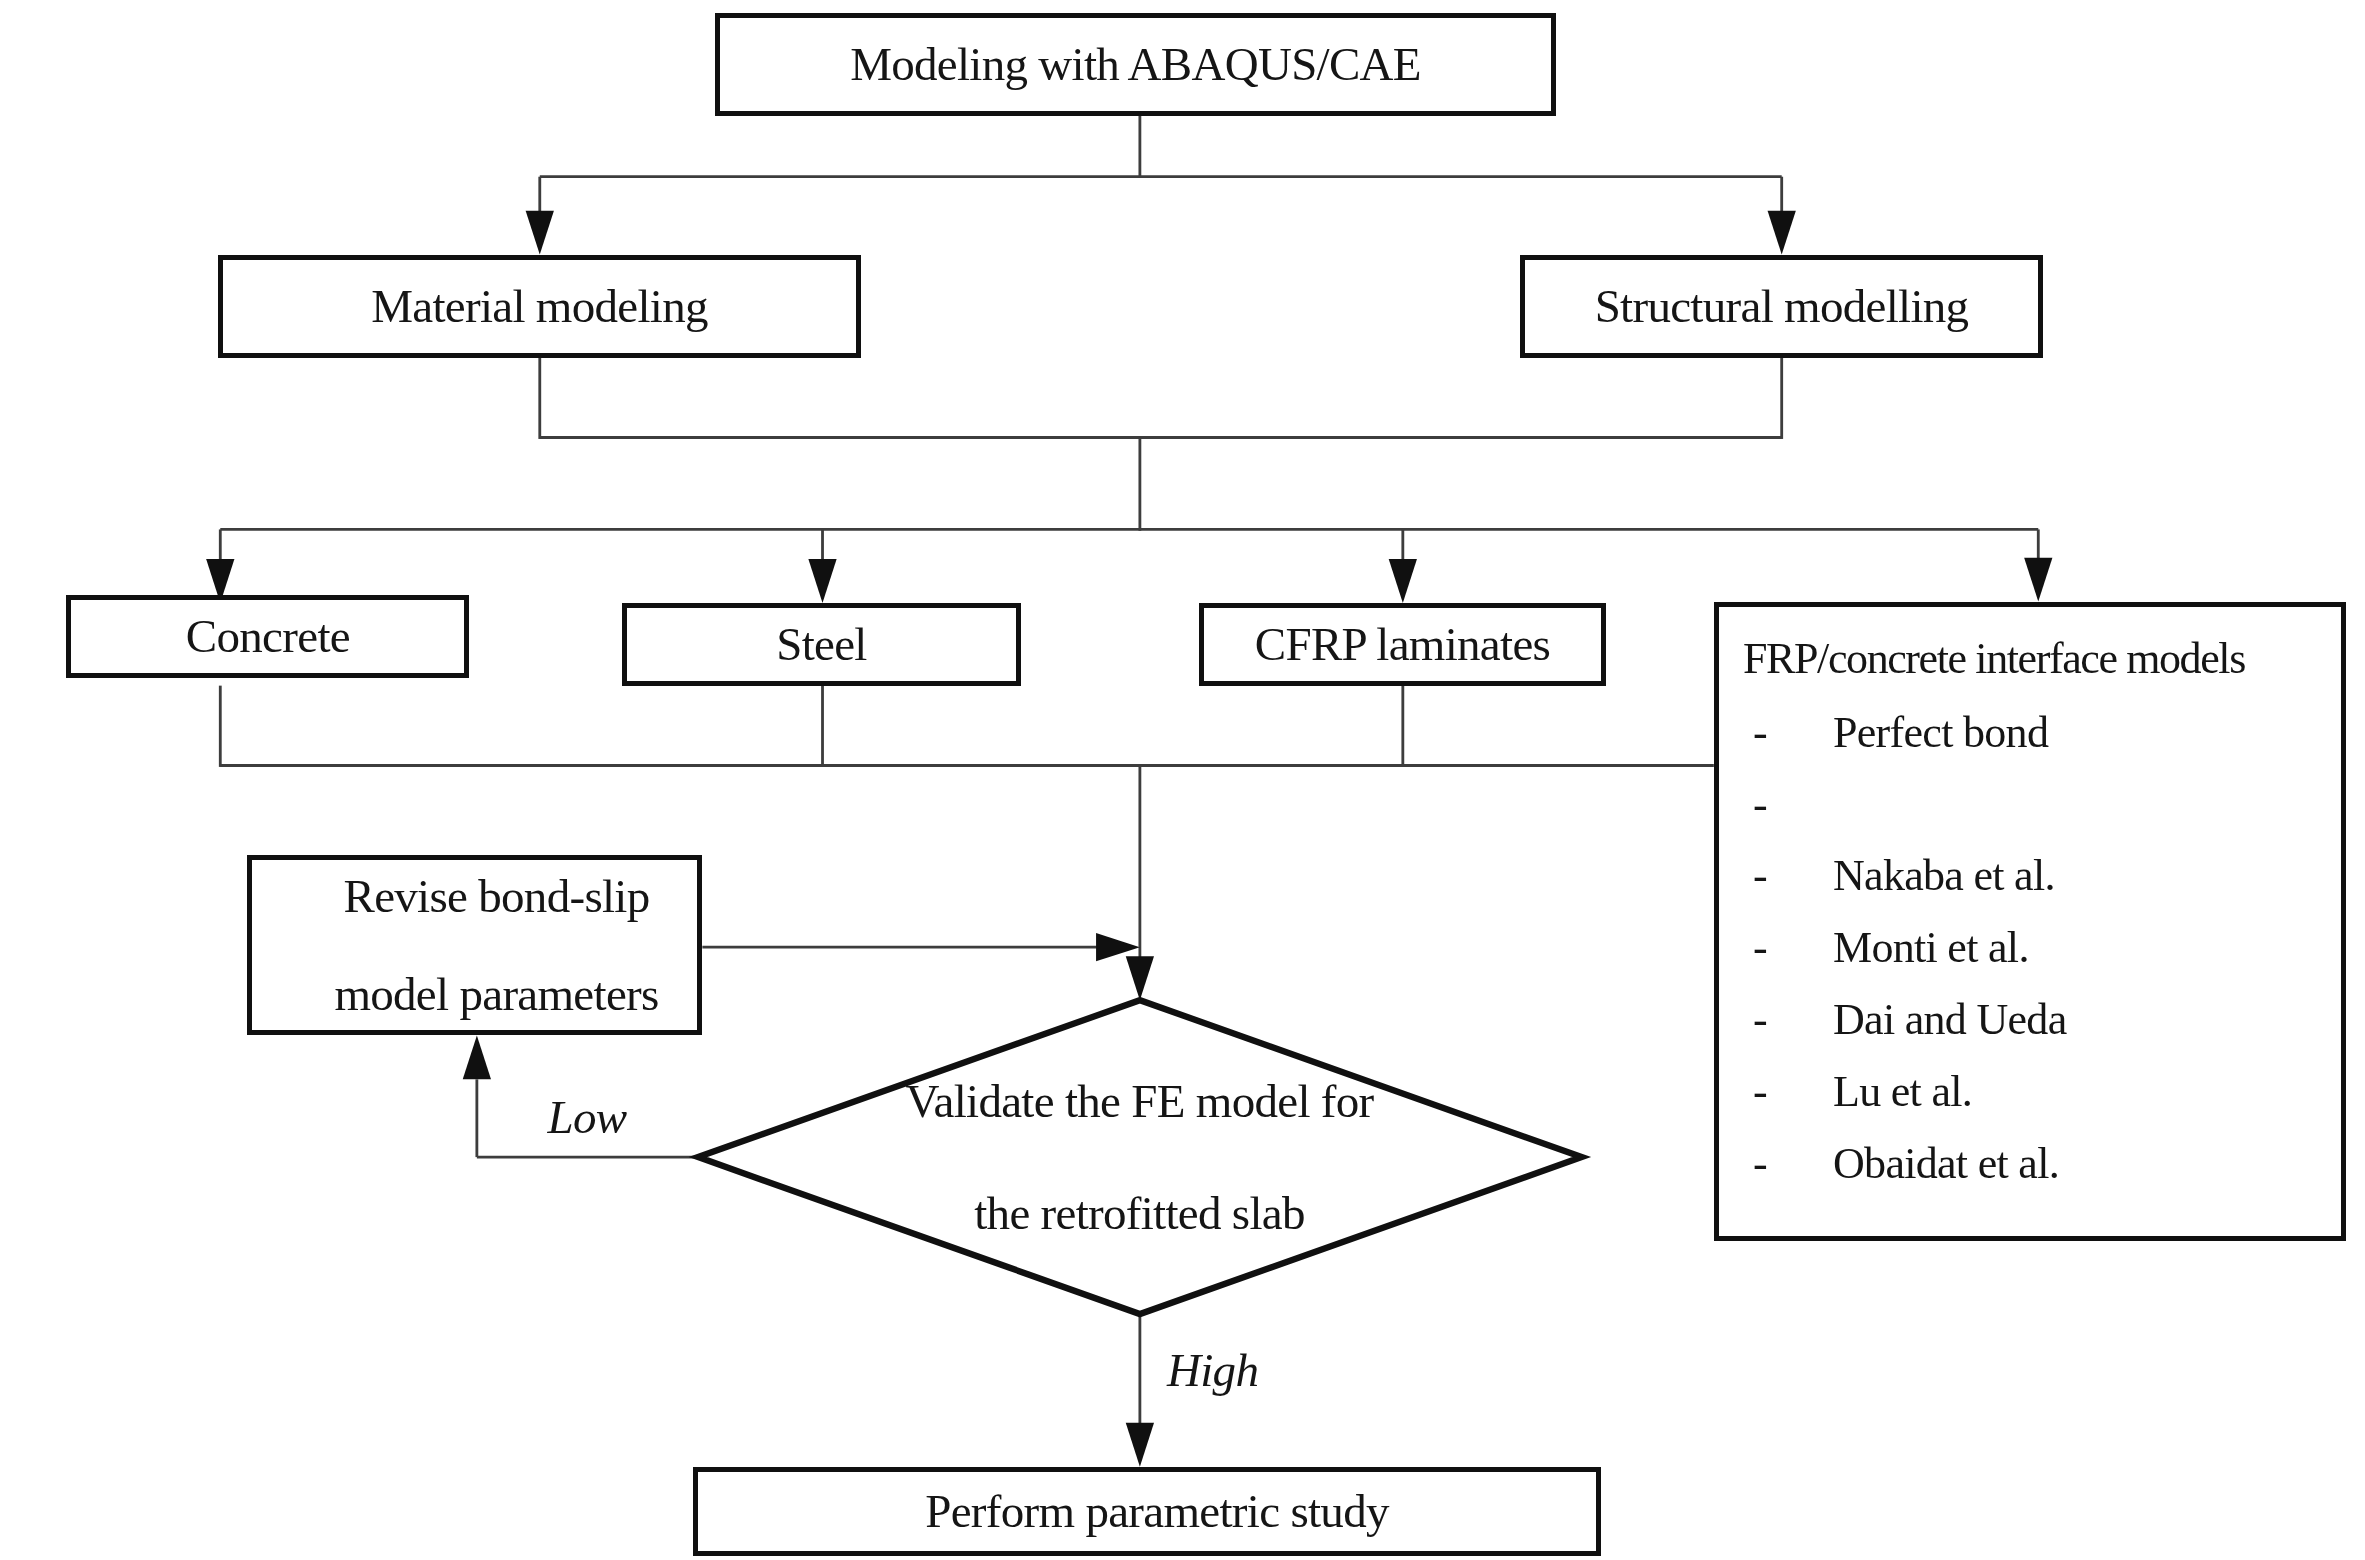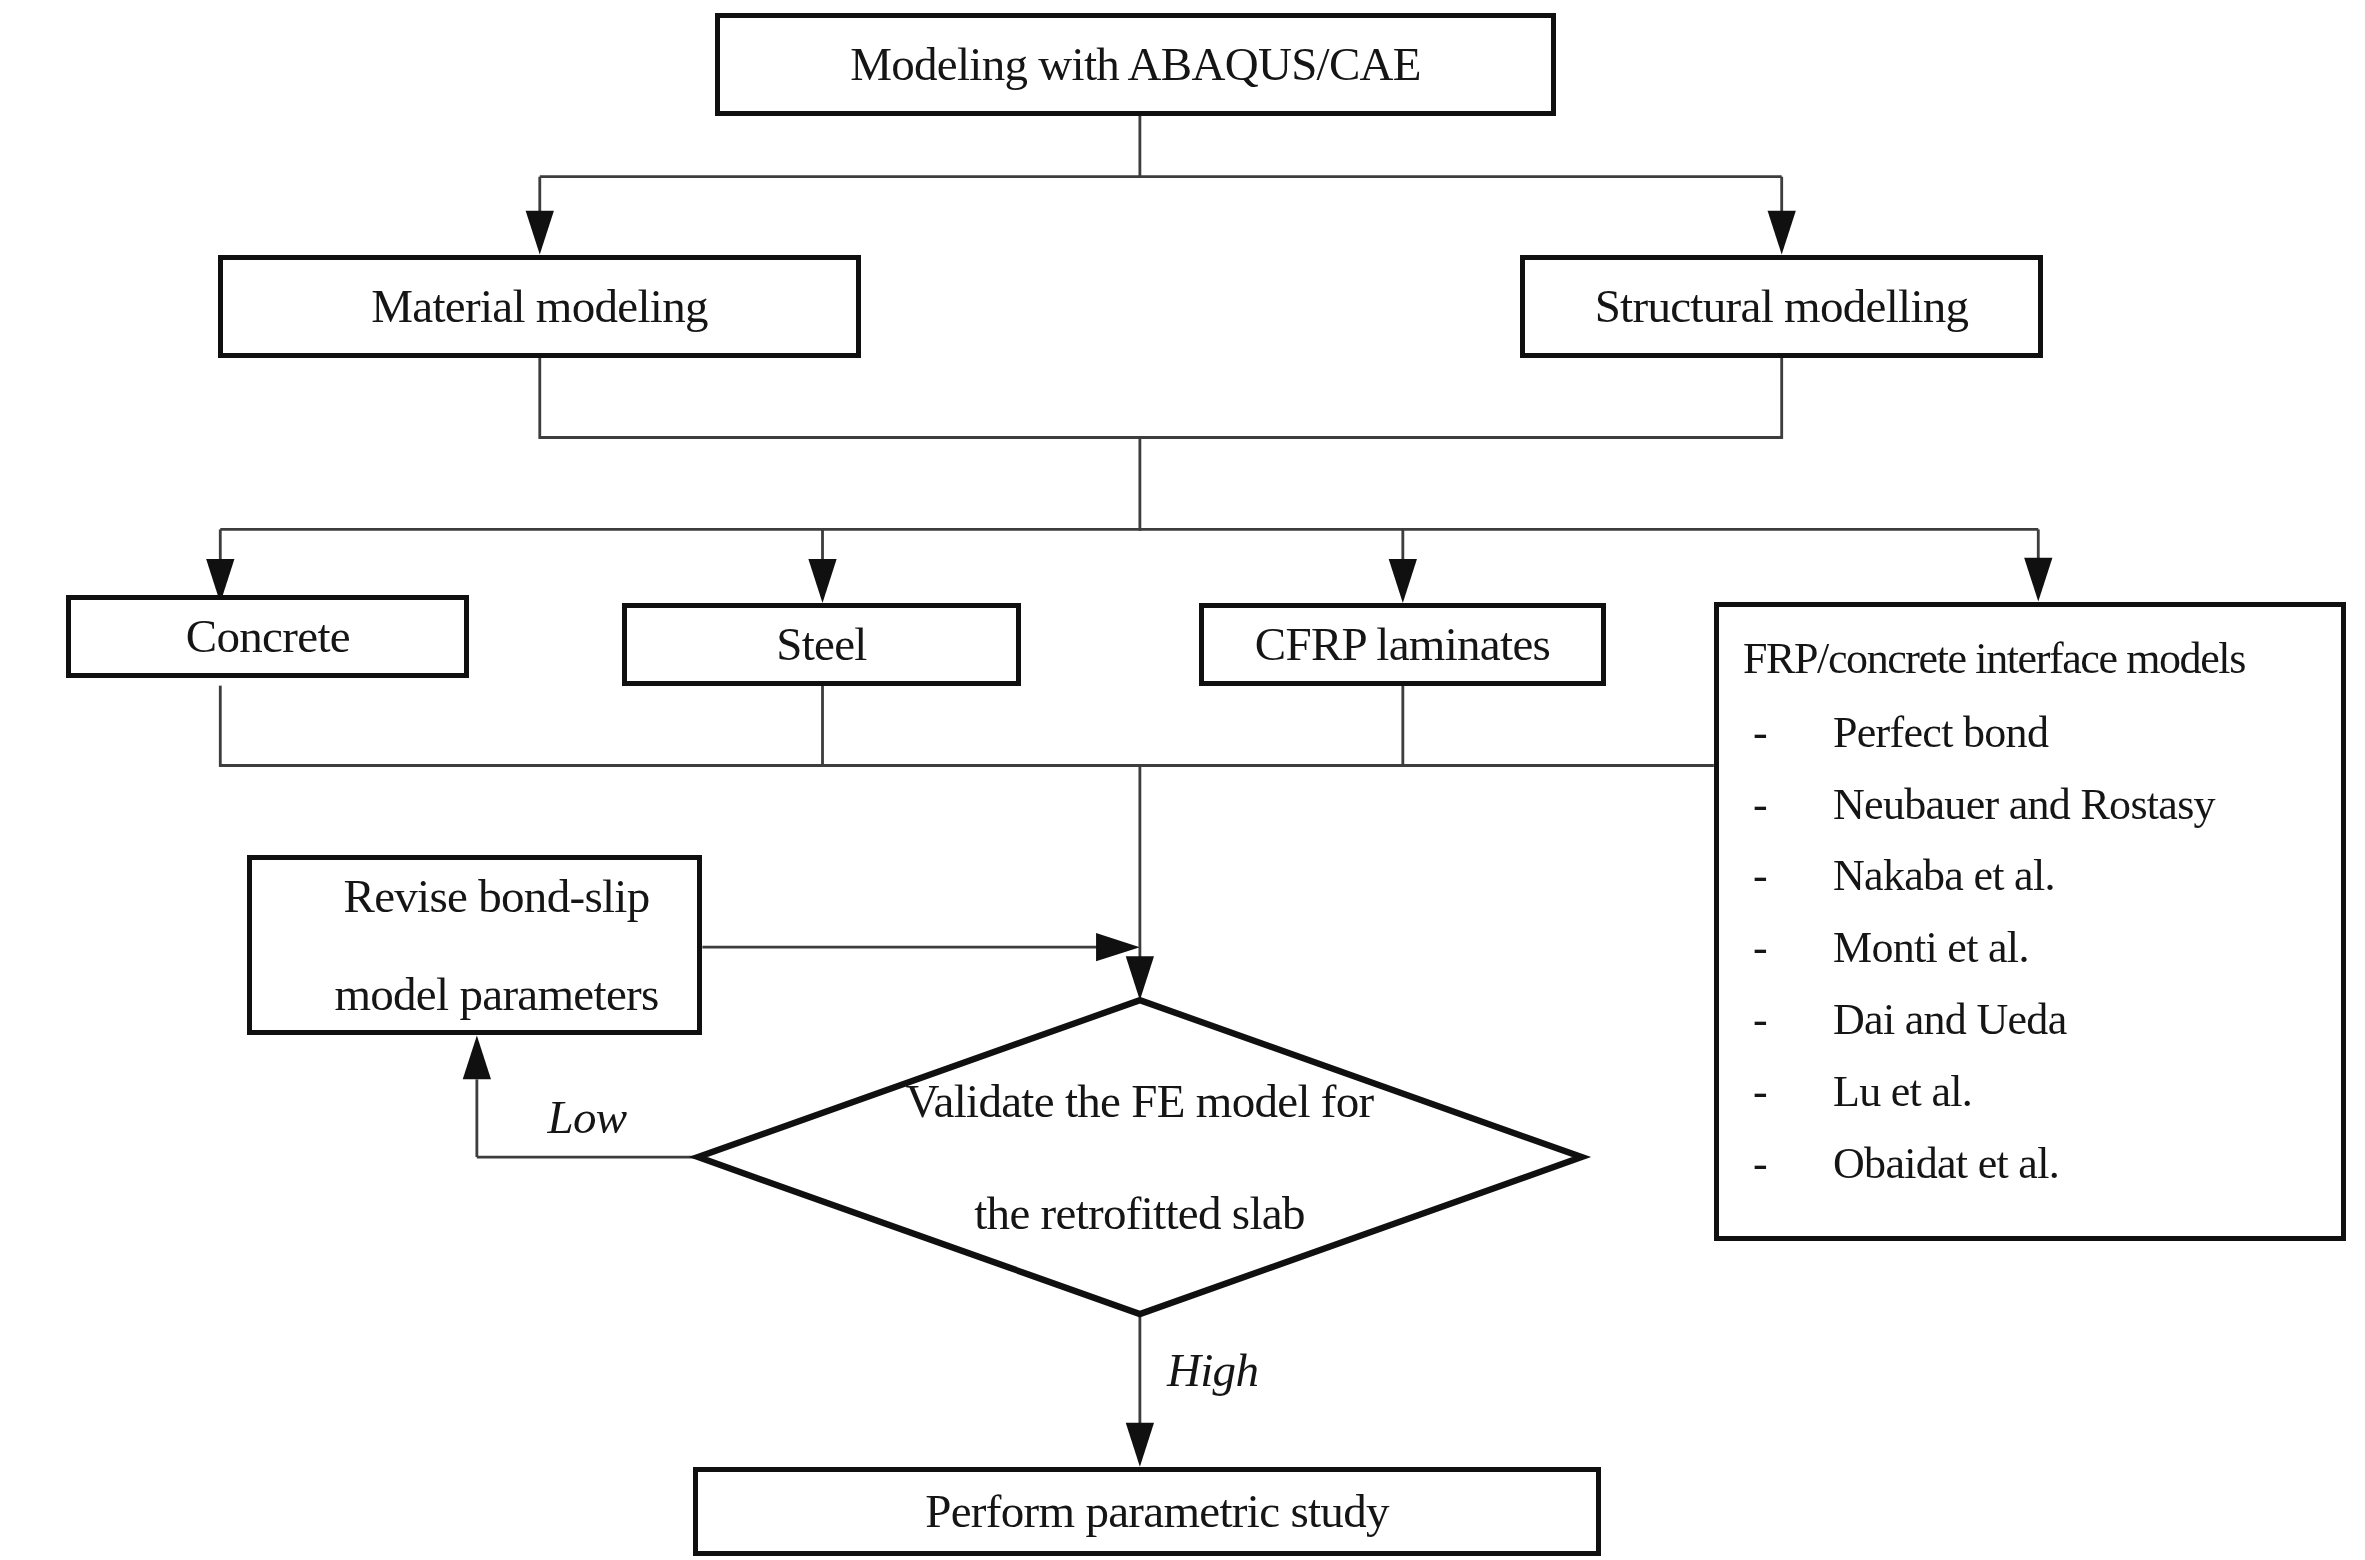--- a/index.html
+++ b/index.html
@@ -194,21 +194,20 @@
 
   <div id="frp-panel">
     <div id="frp-title">FRP/concrete interface models</div>
     <div id="frp-items">
       <div class="frp-item">
         <span class="dash">-</span>
         <span>Perfect bond</span>
       </div>
       <div class="frp-item">
         <span class="dash">-</span>
-        <span>Neubauer and Rostasy</span>
       </div>
       <div class="frp-item">
         <span class="dash">-</span>
         <span>Nakaba et al.</span>
       </div>
       <div class="frp-item">
         <span class="dash">-</span>
         <span>Monti et al.</span>
       </div>
       <div class="frp-item">

